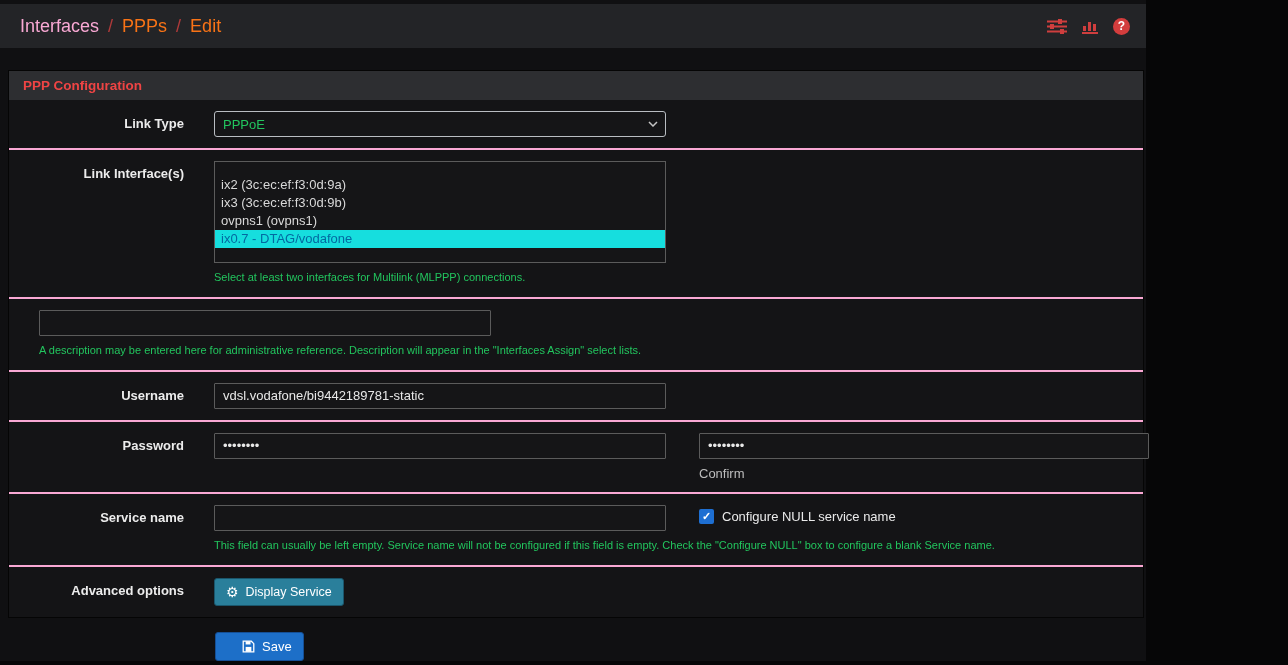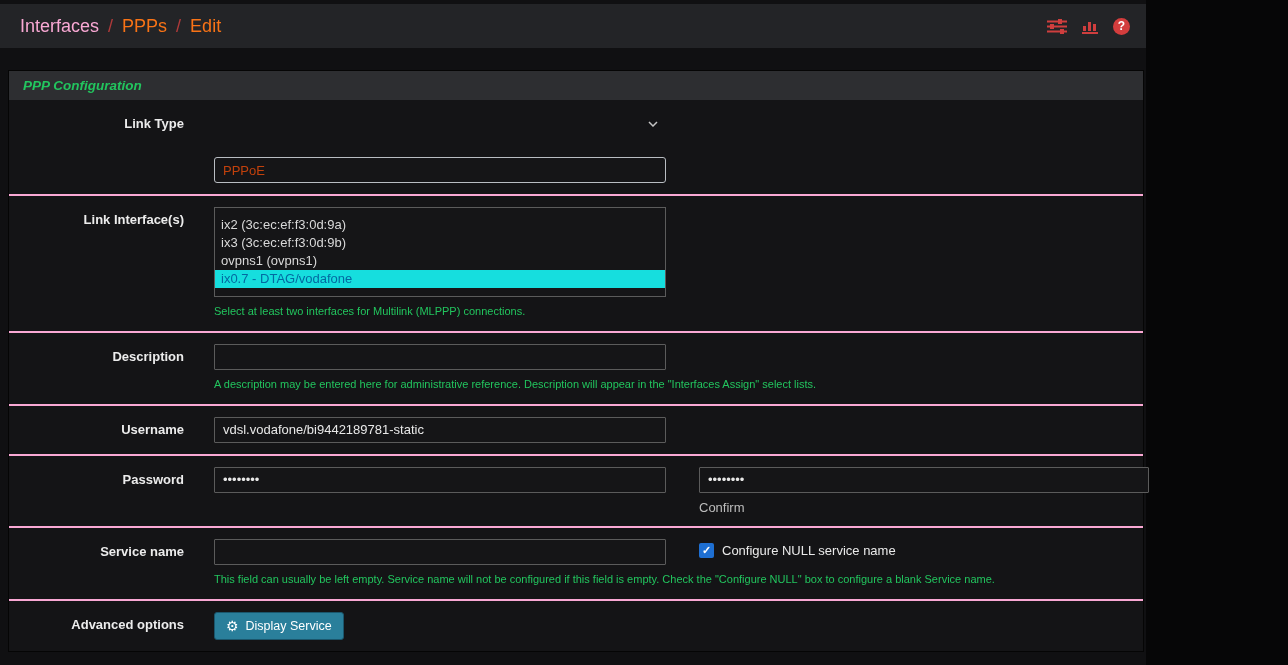--- a/index.html
+++ b/index.html
@@ -16,33 +16,33 @@
   .breadcrumb{display:flex;align-items:center;gap:9px;font-size:18px;}
   .crumb-plain{color:#f9a8d4;}
   .crumb-sep{color:#b03a3a;}
   .crumb-link{color:#f97316;cursor:pointer;}
   .topbar-icons{display:flex;align-items:center;gap:15px;}
   .icon-btn{display:flex;align-items:center;cursor:pointer;}
   .help-circle{width:17px;height:17px;border-radius:50%;background:#d33d3d;color:#fff;font-weight:bold;font-size:12px;display:flex;align-items:center;justify-content:center;cursor:pointer;}
 
   
   .panel{margin:22px 2px 0 8px;background:#161618;border:1px solid #050505;}
-  .panel-header{background:#2d2e31;padding:7px 14px;font-weight:bold;font-size:13.5px;color:#22c55e;font-style:italic;}
+  .panel-header{background:#2d2e31;padding:7px 14px;font-weight:bold;font-size:13.5px;color:#ef4444;}
   .form-row{display:flex;padding:11px 0;border-bottom:2px solid #f9a8d4;background:#141416;}
   .form-row:last-child{border-bottom:none;}
   .row-label{width:175px;flex-shrink:0;text-align:right;font-weight:bold;font-size:13px;color:#ececec;padding-top:5px;}
   .row-content{margin-left:30px;flex:1;padding-right:20px;}
 
   
   .text-input{width:452px;height:26px;background:#151517;border:1px solid #5b5b5b;border-radius:1px;color:#e8e8e8;padding:0 8px;font-size:13px;box-sizing:border-box;font-family:inherit;}
   .select-wrap{position:relative;width:452px;}
-  .select-ctl{width:100%;height:26px;appearance:none;-webkit-appearance:none;background:#151517;border:1px solid #b9bdc2;border-radius:3px;color:#c2410c;padding:0 22px 0 8px;font-size:13px;font-family:inherit;box-sizing:border-box;margin-top:46px;}
+  .select-ctl{width:100%;height:26px;appearance:none;-webkit-appearance:none;background:#151517;border:1px solid #b9bdc2;border-radius:3px;color:#22c55e;padding:0 22px 0 8px;font-size:13px;font-family:inherit;box-sizing:border-box;}
   .chevron{position:absolute;right:8px;top:10px;pointer-events:none;line-height:0;}
 
-  .multiselect{width:452px;box-sizing:border-box;background:#151517;border:1px solid #5b5b5b;padding:8px 0;cursor:pointer;}
+  .multiselect{width:452px;box-sizing:border-box;background:#151517;border:1px solid #5b5b5b;padding:14px 0;cursor:pointer;}
   .ms-option{font-size:13px;color:#d9d9d9;line-height:18px;padding:0 6px;white-space:nowrap;}
   .ms-option.selected{background:#16dede;color:#0369a1;}
 
   .help-text{color:#22c55e;font-size:11px;margin-top:7px;max-width:910px;line-height:1.45;}
 
   .two-col{display:flex;gap:33px;}
   .col-a{width:452px;flex-shrink:0;}
   .col-b{width:450px;flex-shrink:0;}
   .col-b .text-input{width:100%;}
   .confirm-caption{color:#bdbdbd;font-size:13px;margin-top:7px;}
@@ -120,21 +120,20 @@
           <div class="ms-option">ix2 (3c:ec:ef:f3:0d:9a)</div>
           <div class="ms-option">ix3 (3c:ec:ef:f3:0d:9b)</div>
           <div class="ms-option">ovpns1 (ovpns1)</div>
           <div class="ms-option selected">ix0.7 - DTAG/vodafone</div>
         </div>
         <div class="help-text">Select at least two interfaces for Multilink (MLPPP) connections.</div>
       </div>
     </div>
 
     <div class="form-row">
-      <div class="row-label">Description</div>
       <div class="row-content">
         <input type="text" class="text-input" value="" style="">
         <div class="help-text">A description may be entered here for administrative reference. Description will appear in the "Interfaces Assign" select lists.</div>
       </div>
     </div>
 
     <div class="form-row">
       <div class="row-label">Username</div>
       <div class="row-content">
         <input type="text" class="text-input" value="vdsl.vodafone/bi9442189781-static" style="">

